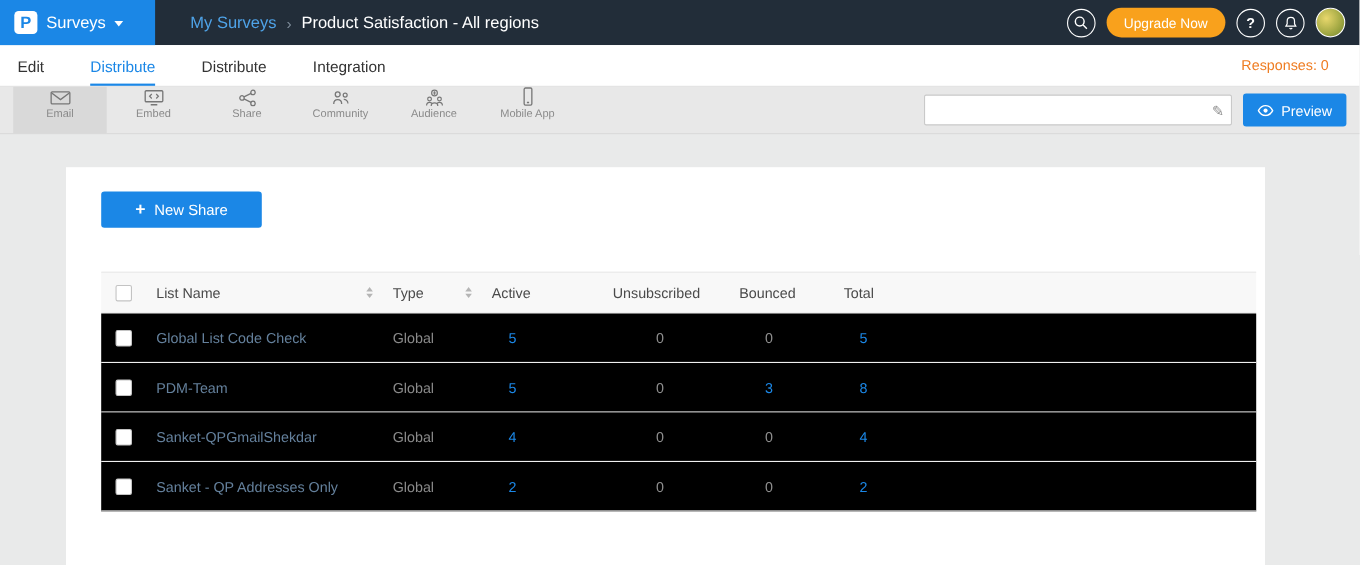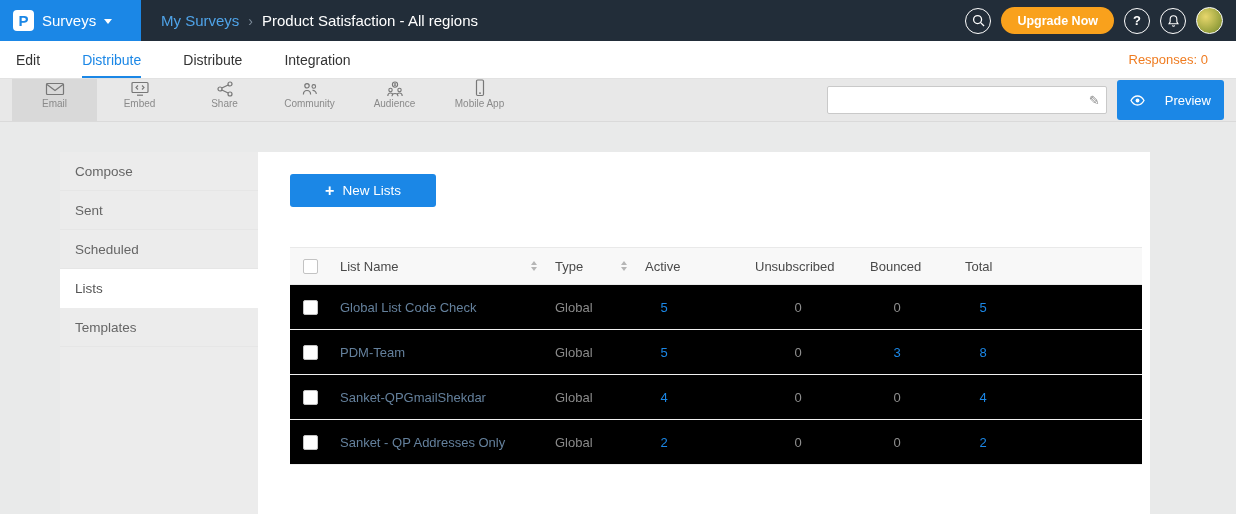--- a/index.html
+++ b/index.html
@@ -10,46 +10,46 @@
     background:#e9eaea;
   }
 
   
   .topbar { height:41px; background:#222d39; display:flex; align-items:center; }
   .logo-block { width:141px; height:41px; background:#1b87e6; display:flex; align-items:center; gap:8px; padding-left:13px; cursor:pointer; flex-shrink:0; }
   .logo-badge { width:21px; height:21px; background:#fff; border-radius:4px; display:flex; align-items:center; justify-content:center; }
   .logo-badge span { color:#1b87e6; font-weight:bold; font-size:15px; line-height:1; }
   .logo-label { color:#fff; font-size:15px; }
   .caret-down-white { width:0; height:0; border-left:4px solid transparent; border-right:4px solid transparent; border-top:5px solid #fff; margin-top:2px; }
-  .breadcrumb { margin-left:20px; font-size:15px; display:flex; align-items:center; gap:9px; white-space:nowrap; }
+  .breadcrumb { margin-left:32px; font-size:15px; display:flex; align-items:center; gap:9px; white-space:nowrap; }
   .crumb-parent { color:#4fa3e8; cursor:pointer; text-decoration:none; }
   .crumb-sep { color:#7d8b99; font-size:14px; }
   .crumb-current { color:#fff; }
   .topbar-right { margin-left:auto; display:flex; align-items:center; gap:10px; padding-right:13px; }
   .icon-circle { width:26px; height:26px; border:1.5px solid #fff; border-radius:50%; background:transparent; display:flex; align-items:center; justify-content:center; cursor:pointer; padding:0; color:#fff; font-size:13px; font-weight:bold; }
-  .upgrade-btn { background:#f9a11c; color:#fff; border:none; border-radius:15px; height:27px; padding:0 16px; font-size:12.5px; font-weight:bold; cursor:pointer; font-family:inherit; }
+  .upgrade-btn { background:#f9a11c; color:#fff; border:none; border-radius:15px; height:27px; padding:0 16px; font-size:12.5px; font-weight:normal; cursor:pointer; font-family:inherit; }
   .avatar { width:27px; height:27px; border-radius:50%; background:radial-gradient(circle at 35% 35%, #e8d76c, #9aa33f 65%, #6e7e33); border:1.5px solid #fff; cursor:pointer; }
 
   
   .tabbar { height:38px; background:#fff; display:flex; align-items:stretch; padding:0 16px; border-bottom:1px solid #e2e2e2; }
   .tab { display:flex; align-items:center; margin-right:42px; font-size:14px; color:#333; cursor:pointer; border-bottom:2px solid transparent; padding-top:2px; }
   .tab.active { color:#1b87e6; border-bottom-color:#1b87e6; }
   .responses { margin-left:auto; align-self:center; color:#ef7c21; font-size:13px; padding-right:12px; }
 
   
   .toolbar { height:43px; background:#e8e8e8; border-bottom:1px solid #dadada; display:flex; align-items:stretch; padding:0 0 0 12px; }
   .tool-item { width:85px; display:flex; flex-direction:column; align-items:center; justify-content:flex-start; gap:2px; cursor:pointer; color:#8a8a8a; }
   .tool-item.active { background:#d9d9d9; }
   .tool-label { font-size:10px; line-height:1; }
   .tool-icon { height:18px; display:flex; align-items:flex-end; }
   .toolbar-right { margin-left:auto; display:flex; align-items:center; gap:10px; padding-right:12px; }
   .url-box { width:280px; height:28px; background:#fff; border:1px solid #c9c9c9; border-radius:2px; display:flex; align-items:center; padding:0 24px 0 8px; position:relative; }
   .url-box input { border:none; outline:none; width:100%; font-size:12px; color:#999; font-family:inherit; background:transparent; }
   .pencil { position:absolute; right:6px; color:#8a8a8a; font-size:13px; cursor:pointer; }
-  .preview-btn { height:40px; background:#1b87e6; border:none; border-radius:3px; color:#fff; font-size:13px; display:flex; align-items:center; gap:20px; padding:0 13px; cursor:pointer; font-family:inherit; }
+  .preview-btn { height:30px; background:#1b87e6; border:none; border-radius:3px; color:#fff; font-size:13px; display:flex; align-items:center; gap:7px; padding:0 13px; cursor:pointer; font-family:inherit; }
 
   
   .main { display:flex; padding:30px 86px 0 60px; height:392px; }
   .sidebar { width:198px; background:#ececec; flex-shrink:0; }
   .side-item { height:39px; display:flex; align-items:center; padding-left:15px; font-size:13.5px; color:#666; cursor:pointer; border-bottom:1px solid #e6e6e6; }
   .side-item.active { background:#fff; color:#555; border-bottom-color:#fff; }
   .content { flex:1; background:#fff; }
 
   .content-top { display:flex; justify-content:flex-end; gap:14px; padding:8px 13px 0 32px; }
   .search-box { width:320px; height:31px; background:#f3f3f3; display:flex; align-items:center; gap:8px; padding:0 10px; }
@@ -197,35 +197,28 @@
       <svg width="15" height="11" viewBox="0 0 15 11">
           <path d="M1 5.5C2.6 2.6 5 1 7.5 1s4.9 1.6 6.5 4.5C12.4 8.4 10 10 7.5 10S2.6 8.4 1 5.5z" fill="none" stroke="#fff" stroke-width="1.3"></path>
           <circle cx="7.5" cy="5.5" r="1.9" fill="#fff"></circle>
         </svg>
       <span>Preview</span>
     </button>
   </div>
 </div>
 
 <div class="main">
-  <aside class="sidebar">
-    <div class="side-item">Compose</div>
-    <div class="side-item">Sent</div>
-    <div class="side-item">Scheduled</div>
-    <div class="side-item active">Lists</div>
-    <div class="side-item">Templates</div>
-  </aside>
 
   <section class="content">
     <div class="content-top">
     </div>
 
     <button class="new-list-btn">
       <span class="plus-glyph">+</span>
-      <span>New Lists</span>
+      <span>New Share</span>
     </button>
 
     <div class="table">
       <div class="thead">
         <div class="cell-cb"><span class="cb"></span></div>
         <div class="th-sortable">
           <span>List Name</span>
           <span class="sort">
               <i class="up"></i>
               <i class="down"></i>

